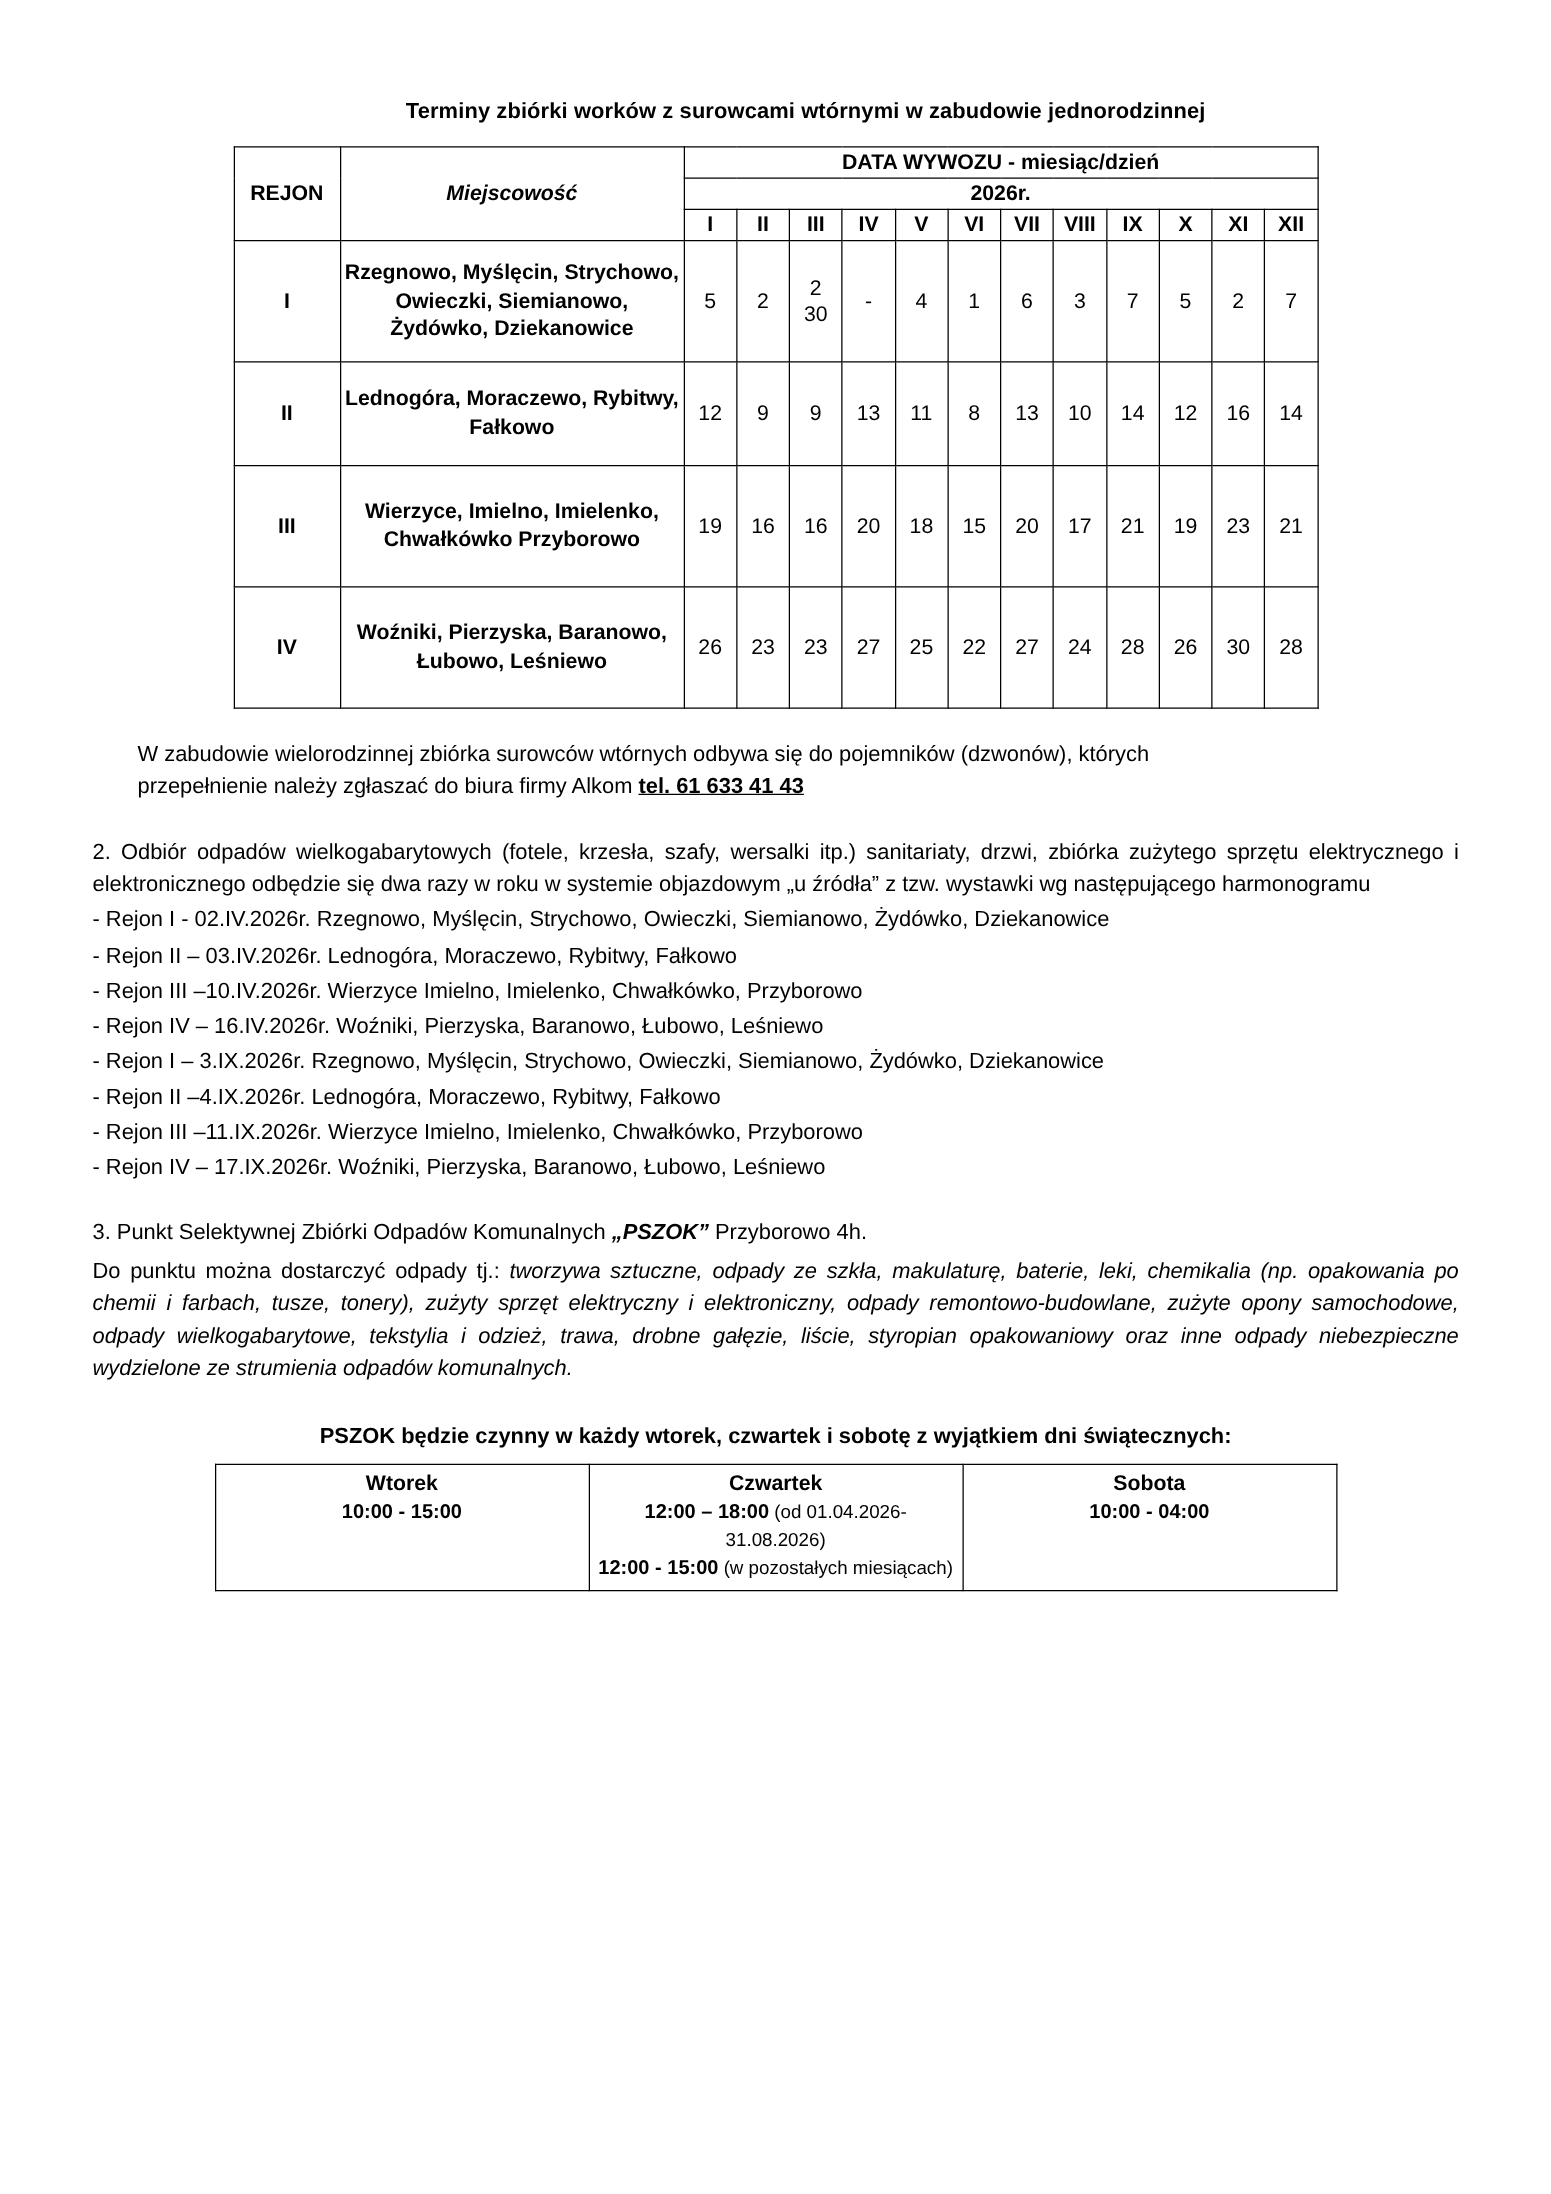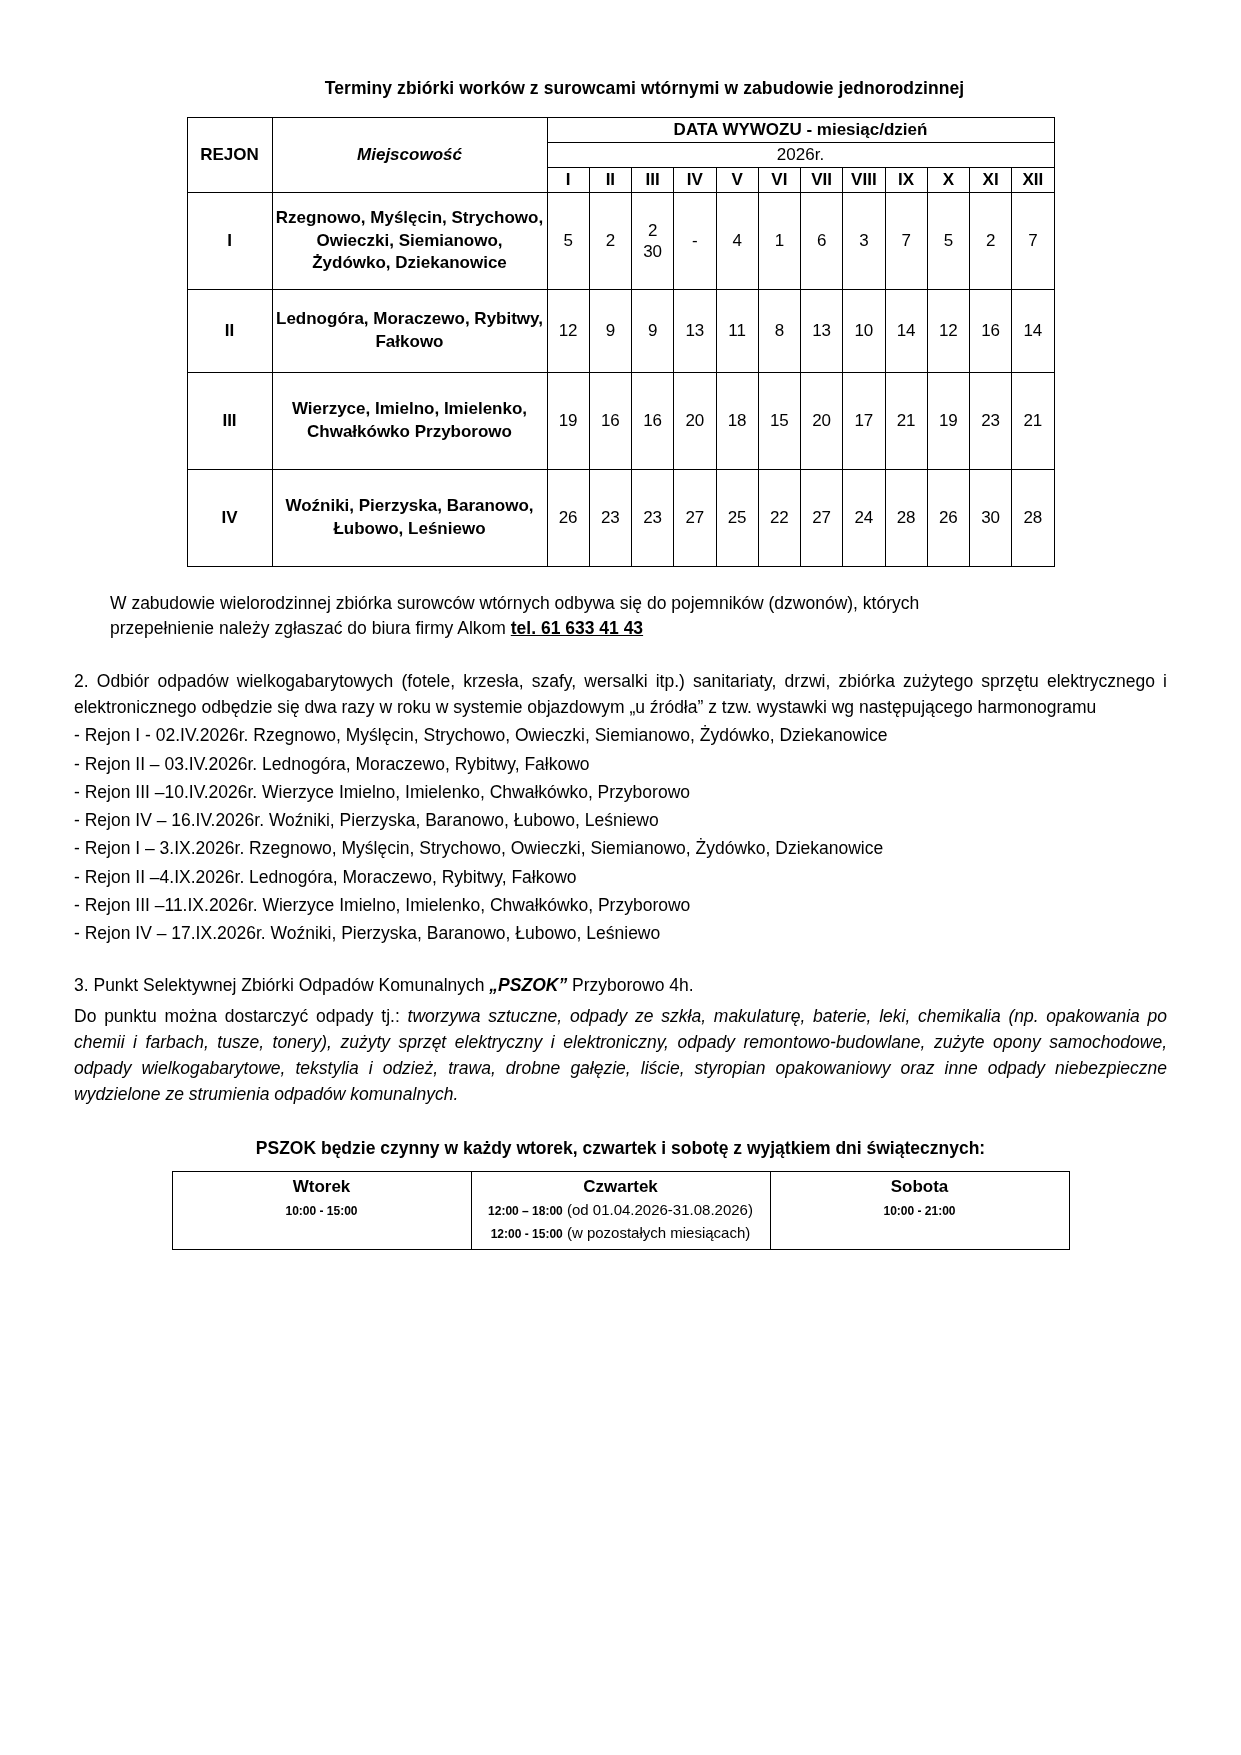--- a/index.html
+++ b/index.html
@@ -57,21 +57,21 @@
     font-style: italic;
     font-weight: bold;
     font-size: 21px;
   }
   .th-data {
     font-weight: bold;
     font-size: 18px;
     padding: 5px 0 4px 0;
   }
   .th-year {
-    font-weight: normal;
+    font-weight: bold;
     font-size: 18px;
     padding: 4px 0 3px 0;
     margin-top: 12px;
   }
   .th-month {
     font-weight: bold;
     font-size: 17px;
     padding: 6px 0 6px 0;
   }
   td.rejon {
@@ -145,21 +145,21 @@
   }
   table.hours td {
     border: 1.5px solid #000;
     vertical-align: top;
     padding: 4px 6px 6px 6px;
     text-align: center;
     font-size: 16.5px;
     line-height: 1.35;
   }
   .hday { font-weight: bold; font-size: 17px; }
-  .htime { font-weight: bold; font-size: 12px; }
+  .htime { font-weight: bold; font-size: 16px; }
   .hnote { font-weight: normal; font-size: 15px; }
 </style>
 </head>
 <body>
 
 <div class="page">
 
   <div class="doc-title">Terminy zbiórki worków z surowcami wtórnymi w zabudowie jednorodzinnej</div>
 
   <div class="sched-wrap">
@@ -293,20 +293,20 @@
             <div class="hday">Wtorek</div>
             <div><span class="htime">10:00 - 15:00</span><span class="hnote"></span></div>
           </td>
           <td>
             <div class="hday">Czwartek</div>
             <div><span class="htime">12:00 – 18:00</span><span class="hnote"> (od 01.04.2026-31.08.2026)</span></div>
             <div><span class="htime">12:00 - 15:00</span><span class="hnote"> (w pozostałych miesiącach)</span></div>
           </td>
           <td>
             <div class="hday">Sobota</div>
-            <div><span class="htime">10:00 - 21:00</span><span class="hnote"></span></div>
+            <div><span class="htime">10:00 - 04:00</span><span class="hnote"></span></div>
           </td>
         </tr>
       </tbody>
     </table>
   </div>
 
 </div>
 
 </body></html>

